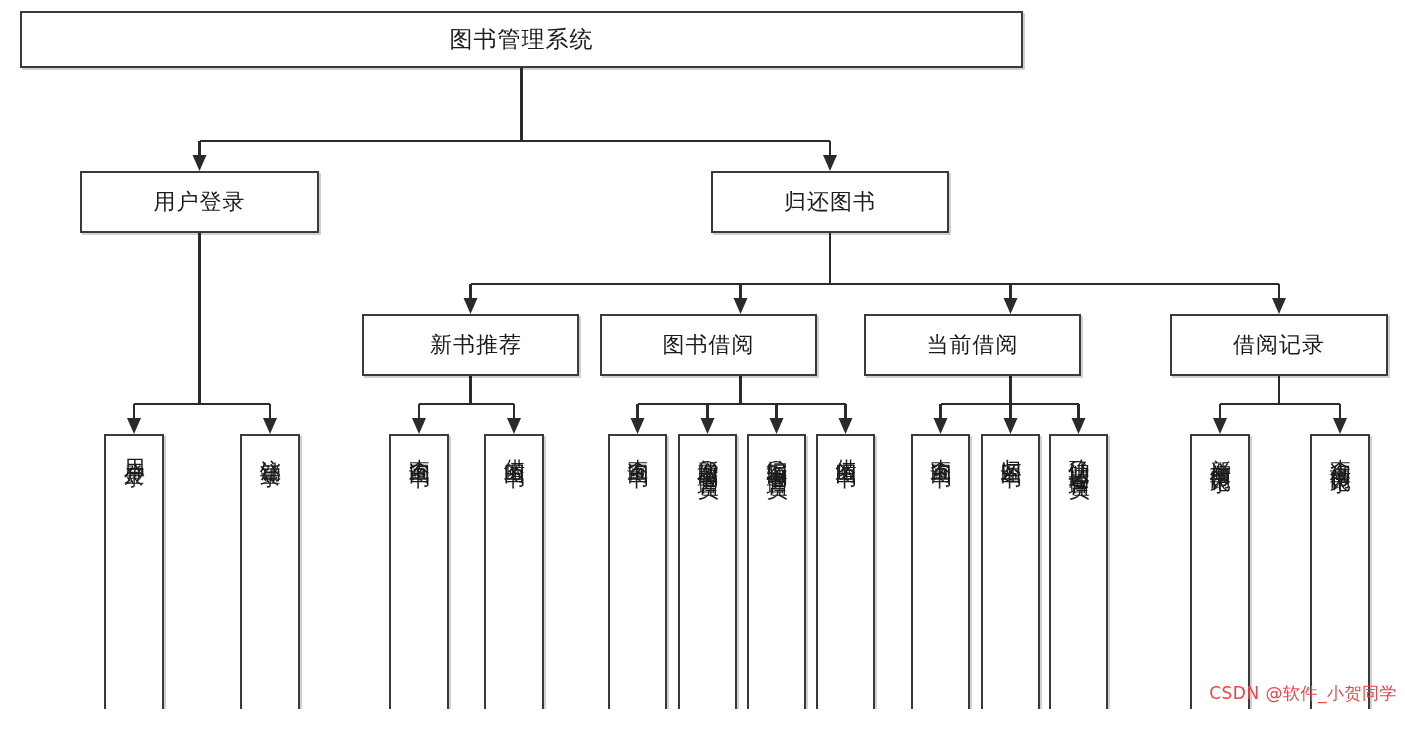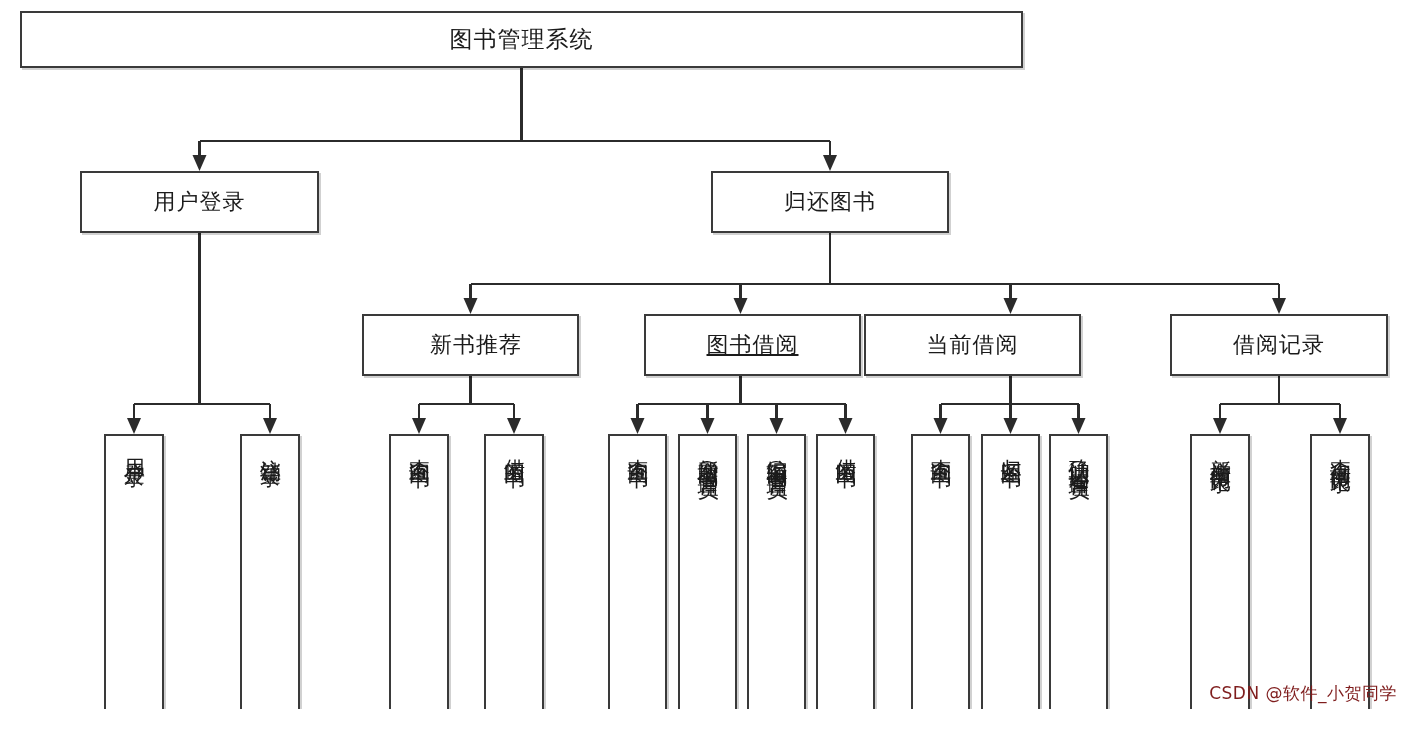--- a/index.html
+++ b/index.html
@@ -63,21 +63,21 @@
     font-size: 21px;
     letter-spacing: 3px;
     line-height: 1;
     white-space: nowrap;
   }
   .watermark {
     position: absolute;
     right: 8px;
     bottom: 4px;
     font-size: 17px;
-    color: #7f1d1d;
+    color: #ef4444;
     letter-spacing: 0.5px;
     white-space: nowrap;
   }
 </style>
 </head>
 <body>
 
 <div id="canvas">
 
   <svg id="edges" viewBox="0 0 1405 747" width="1405" height="747" xmlns="http://www.w3.org/2000/svg">
@@ -142,21 +142,21 @@
   <div class="node h" style="left:80px; top:171px; width:239px; height:62px;">
     <span class="label">用户登录</span>
   </div>
   <div class="node h" style="left:711px; top:171px; width:238px; height:62px;">
     <span class="label">归还图书</span>
   </div>
 
   <div class="node h" style="left:362px; top:314px; width:217px; height:62px;padding-left:11px;">
     <span class="label">新书推荐</span>
   </div>
-  <div class="node h" style="left:644px; top:314px; width:217px; height:62px;text-decoration:underline;">
+  <div class="node h" style="left:600px; top:314px; width:217px; height:62px;">
     <span class="label">图书借阅</span>
   </div>
   <div class="node h" style="left:864px; top:314px; width:217px; height:62px;">
     <span class="label">当前借阅</span>
   </div>
   <div class="node h" style="left:1170px; top:314px; width:218px; height:62px;">
     <span class="label">借阅记录</span>
   </div>
 
   <div class="node v" style="left:104px; top:434px; width:60px; height:299px;">

